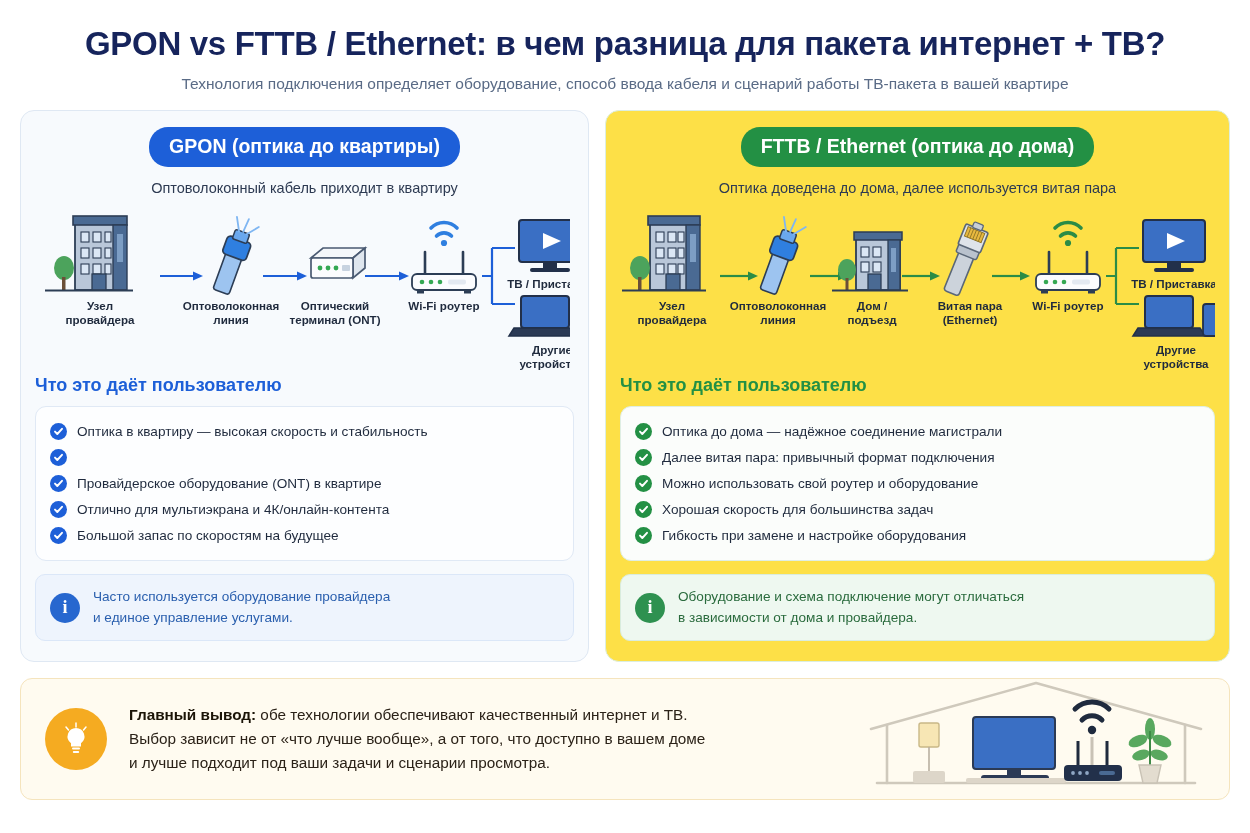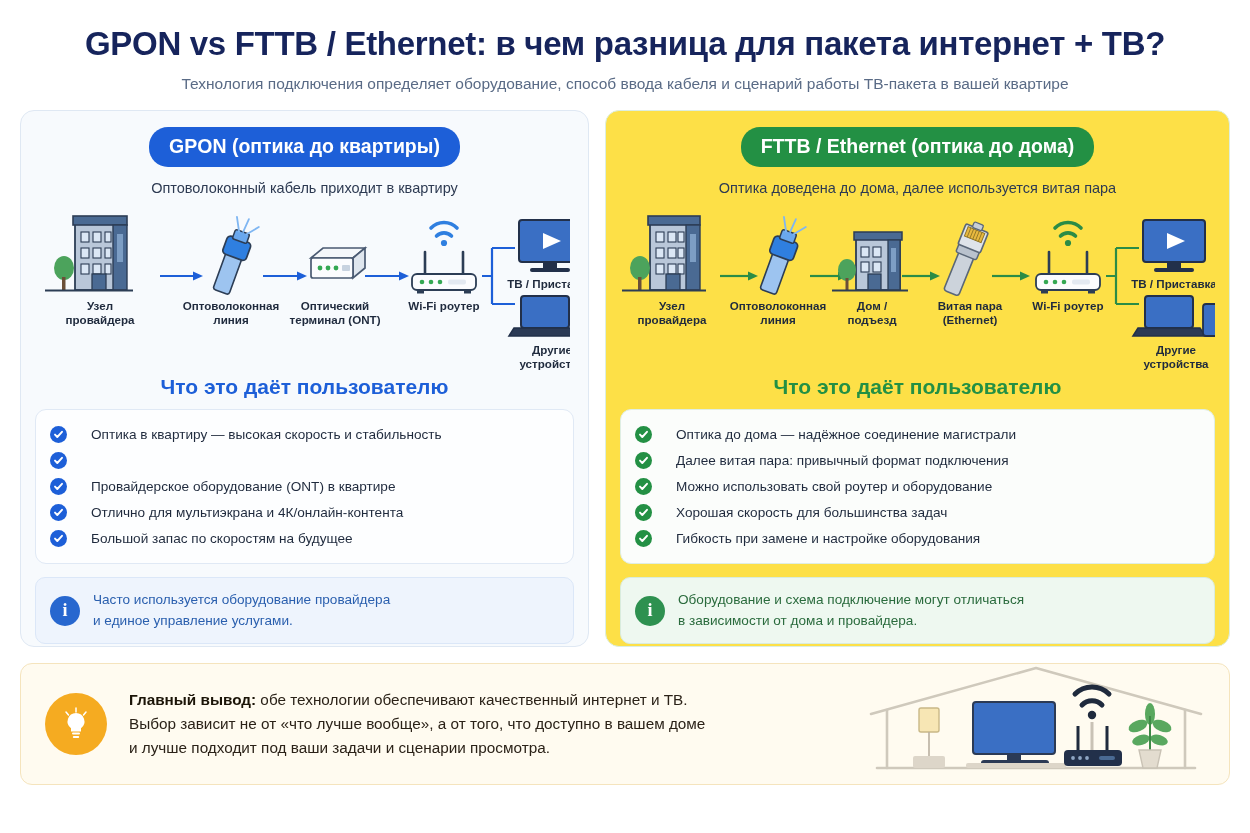--- a/index.html
+++ b/index.html
@@ -20,21 +20,21 @@
   .subtitle {
     margin-top: 13px; font-size: 15.5px; color: #5a6b86; font-weight: 500;
   }
 
   
   .panels {
     display: flex; gap: 16px;
     padding: 17px 20px 0 20px;
   }
   .panel {
-    flex: 1 1 0; border-radius: 14px; padding: 16px 14px 2px 14px;
+    flex: 1 1 0; border-radius: 14px; padding: 16px 14px 20px 14px;
     position: relative;
   }
   .panel.blue  { background: #f7fafd; border: 1px solid #dfe8f3; }
   .panel.green { background: #fde047; border: 1px solid #dceee0; }
 
   .badge-wrap { text-align: center; }
   .badge {
     display: inline-block; border-radius: 19px; padding: 8px 20px 9px 20px;
     color: #fff; font-size: 19.5px; font-weight: bold; letter-spacing: 0px;
     white-space: nowrap;
@@ -47,31 +47,31 @@
   }
 
   
   .flow {
     position: relative; margin-top: 12px; height: 165px;
   }
   .flow svg { display: block; }
 
   
   .benefits-title {
-    text-align: center; font-size: 21px; font-weight: bold; margin-top: 2px;
+    text-align: left; font-size: 18px; font-weight: bold; margin-top: 2px;
   }
   .benefits-title.blue  { color: #1d5fd8; }
   .benefits-title.green { color: #239044; }
   .benefits {
     margin-top: 10px; border-radius: 11px; padding: 11px 14px 12px 14px;
   }
   .benefits.blue  { background: #fdfeff; border: 1px solid #e0e9f5; }
   .benefits.green { background: #fbfdfb; border: 1px solid #dfeee3; }
   .b-item {
-    display: flex; align-items: center; gap: 24px;
+    display: flex; align-items: center; gap: 10px;
     padding: 4.5px 0; font-size: 13.6px; color: #1f2a3d;
   }
   .check {
     flex: 0 0 auto; width: 17px; height: 17px; border-radius: 50%;
     display: flex; align-items: center; justify-content: center;
   }
   .check.blue  { background: #1d5fd8; }
   .check.green { background: #239044; }
   .check svg { display: block; }
 

